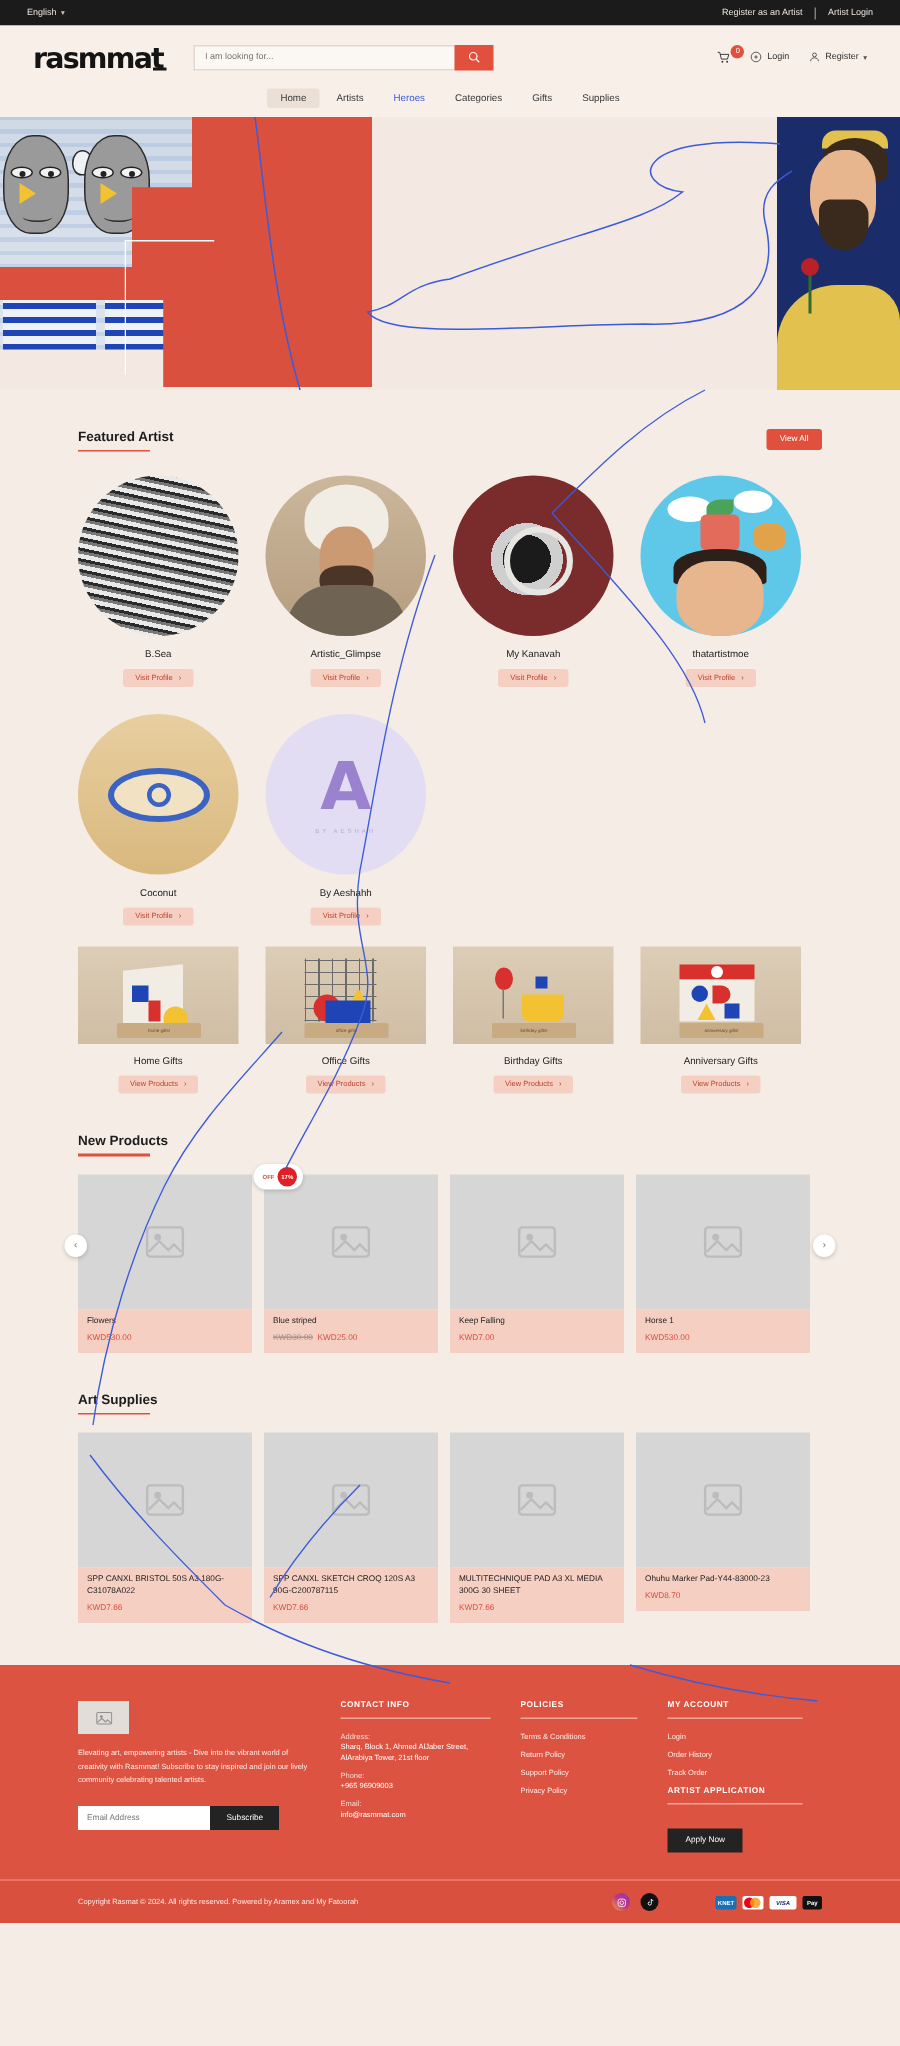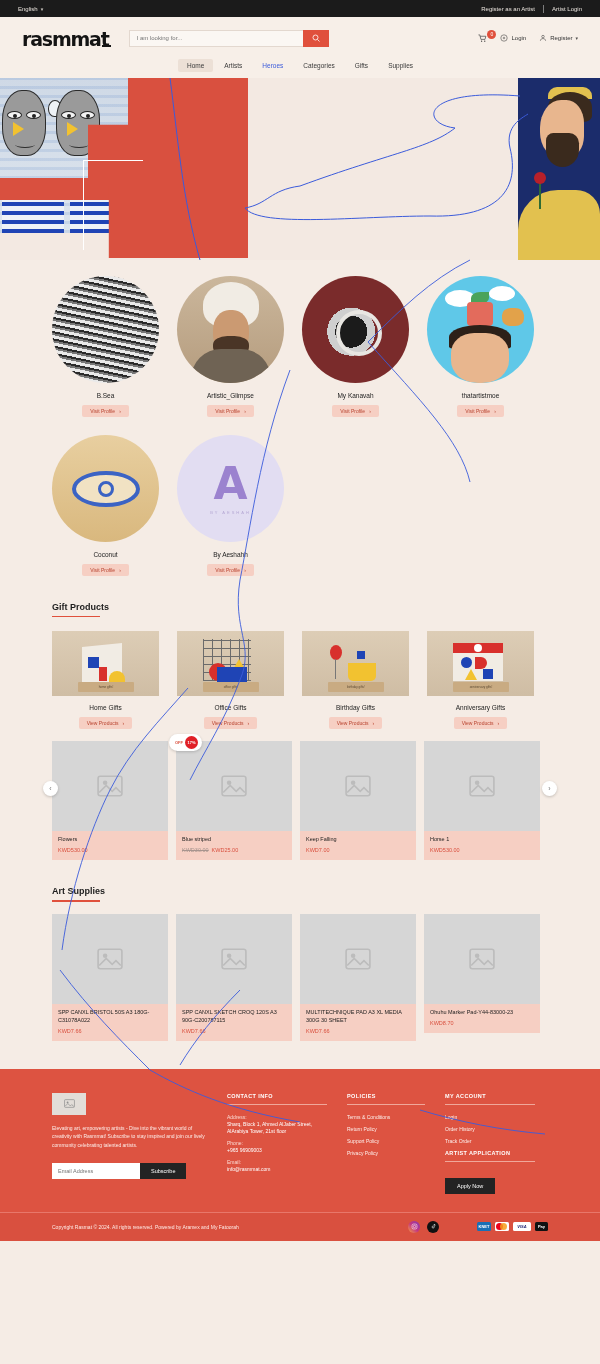--- a/index.html
+++ b/index.html
@@ -427,20 +427,27 @@
       <div class="hr-stem"></div>
       <div class="hr-rose"></div>
     </div>
     <svg class="squiggle" width="600" height="182" viewBox="0 0 600 182">
       <path d="M170 0 C 178 60, 182 120, 200 182" stroke="#3b5bdb" stroke-width="1" fill="none"></path>
       <path d="M520 18 C 420 10, 420 46, 455 50 C 430 70, 390 75, 300 108 C 270 112, 268 126, 245 130 C 260 150, 360 138, 430 138 C 500 140, 520 110, 510 70 C 505 48, 522 40, 528 36" stroke="#3b5bdb" stroke-width="1" fill="none"></path>
     </svg>
   </div>
 
   <div class="section">
+    <div class="sec-head">
+      <div>
+        <div class="sec-title">Featured Artist</div>
+        <div class="sec-underline"></div>
+      </div>
+      <button class="viewall">View All</button>
+    </div>
     <div class="artist-grid" id="artist-grid">
         <div class="artist">
           <div class="avatar av-bsea"></div>
           <div class="artist-name">B.Sea</div>
           <button class="pill">
             <span>Visit Profile</span>
             <span>›</span>
           </button>
         </div>
         <div class="artist">
@@ -499,26 +506,20 @@
           <div class="artist-name">By Aeshahh</div>
           <button class="pill">
             <span>Visit Profile</span>
             <span>›</span>
           </button>
         </div>
       </div>
   </div>
 
   <div class="section">
-    <div class="sec-head">
-      <div>
-        <div class="sec-title">Gift Products</div>
-        <div class="sec-underline"></div>
-      </div>
-    </div>
     <div class="gift-grid" id="gift-grid">
         <div class="gift">
           <div class="gift-img">
             <div class="gshape" style="left:30px;top:14px;width:40px;height:40px;background:#f1ece4;transform:skewY(-6deg)"></div>
             <div class="gshape" style="left:36px;top:26px;width:11px;height:11px;background:#1f44b5"></div>
             <div class="gshape" style="left:47px;top:36px;width:8px;height:14px;background:#d8302c"></div>
             <div class="gshape" style="left:57px;top:40px;width:16px;height:11px;background:#f2c230;border-radius:10px 10px 0 0"></div>
             <div class="plinth">
               <span>home gifts!</span>
             </div>
@@ -577,20 +578,26 @@
           <div class="gift-name">Anniversary Gifts</div>
           <button class="pill">
             <span>View Products</span>
             <span>›</span>
           </button>
         </div>
       </div>
   </div>
 
   <div class="section">
+    <div class="sec-head">
+      <div>
+        <div class="sec-title">New Products</div>
+        <div class="sec-underline"></div>
+      </div>
+    </div>
     <div class="prod-grid" id="new-products-grid">
       <div class="carousel-arrow left">‹</div>
       <div class="carousel-arrow right">›</div>
     <div class="prod">
           <div class="prod-img">
             <svg class="ph-icon" viewBox="0 0 24 20">
               <rect x="1" y="1" width="22" height="18" rx="2" stroke="#9d9d9d" stroke-width="1.5" fill="none"></rect>
               <circle cx="7.5" cy="7" r="2.1" fill="#9d9d9d"></circle>
               <path d="M2 16l6.5-6.5L14 15l3.5-3.5L22 16" stroke="#9d9d9d" stroke-width="1.5" fill="none"></path>
             </svg>

